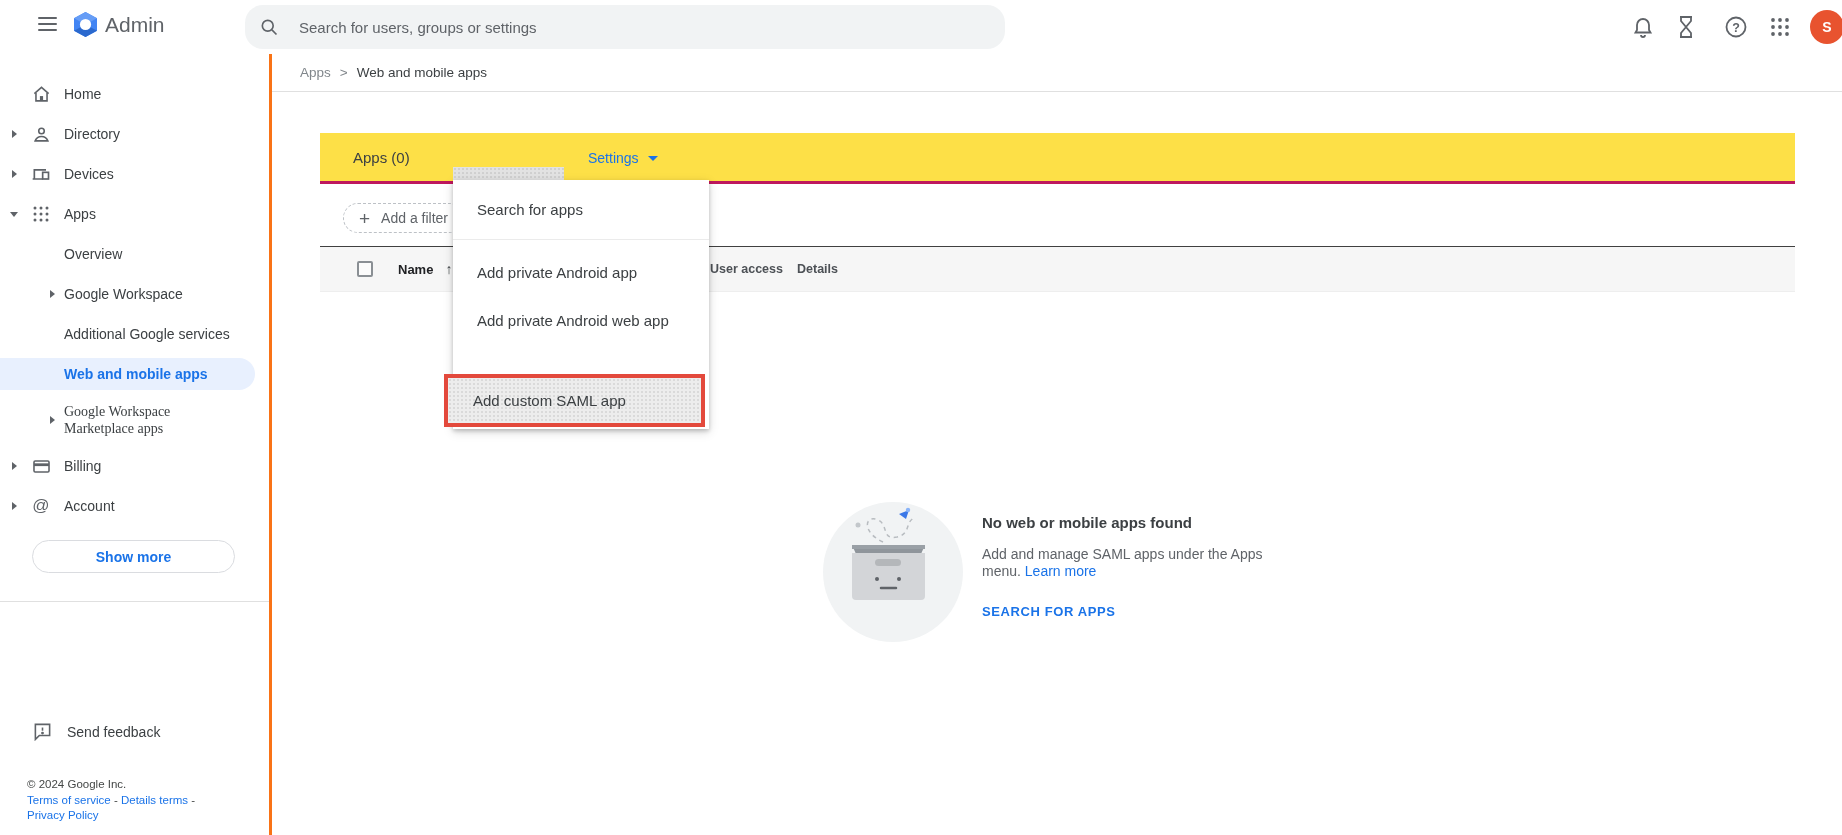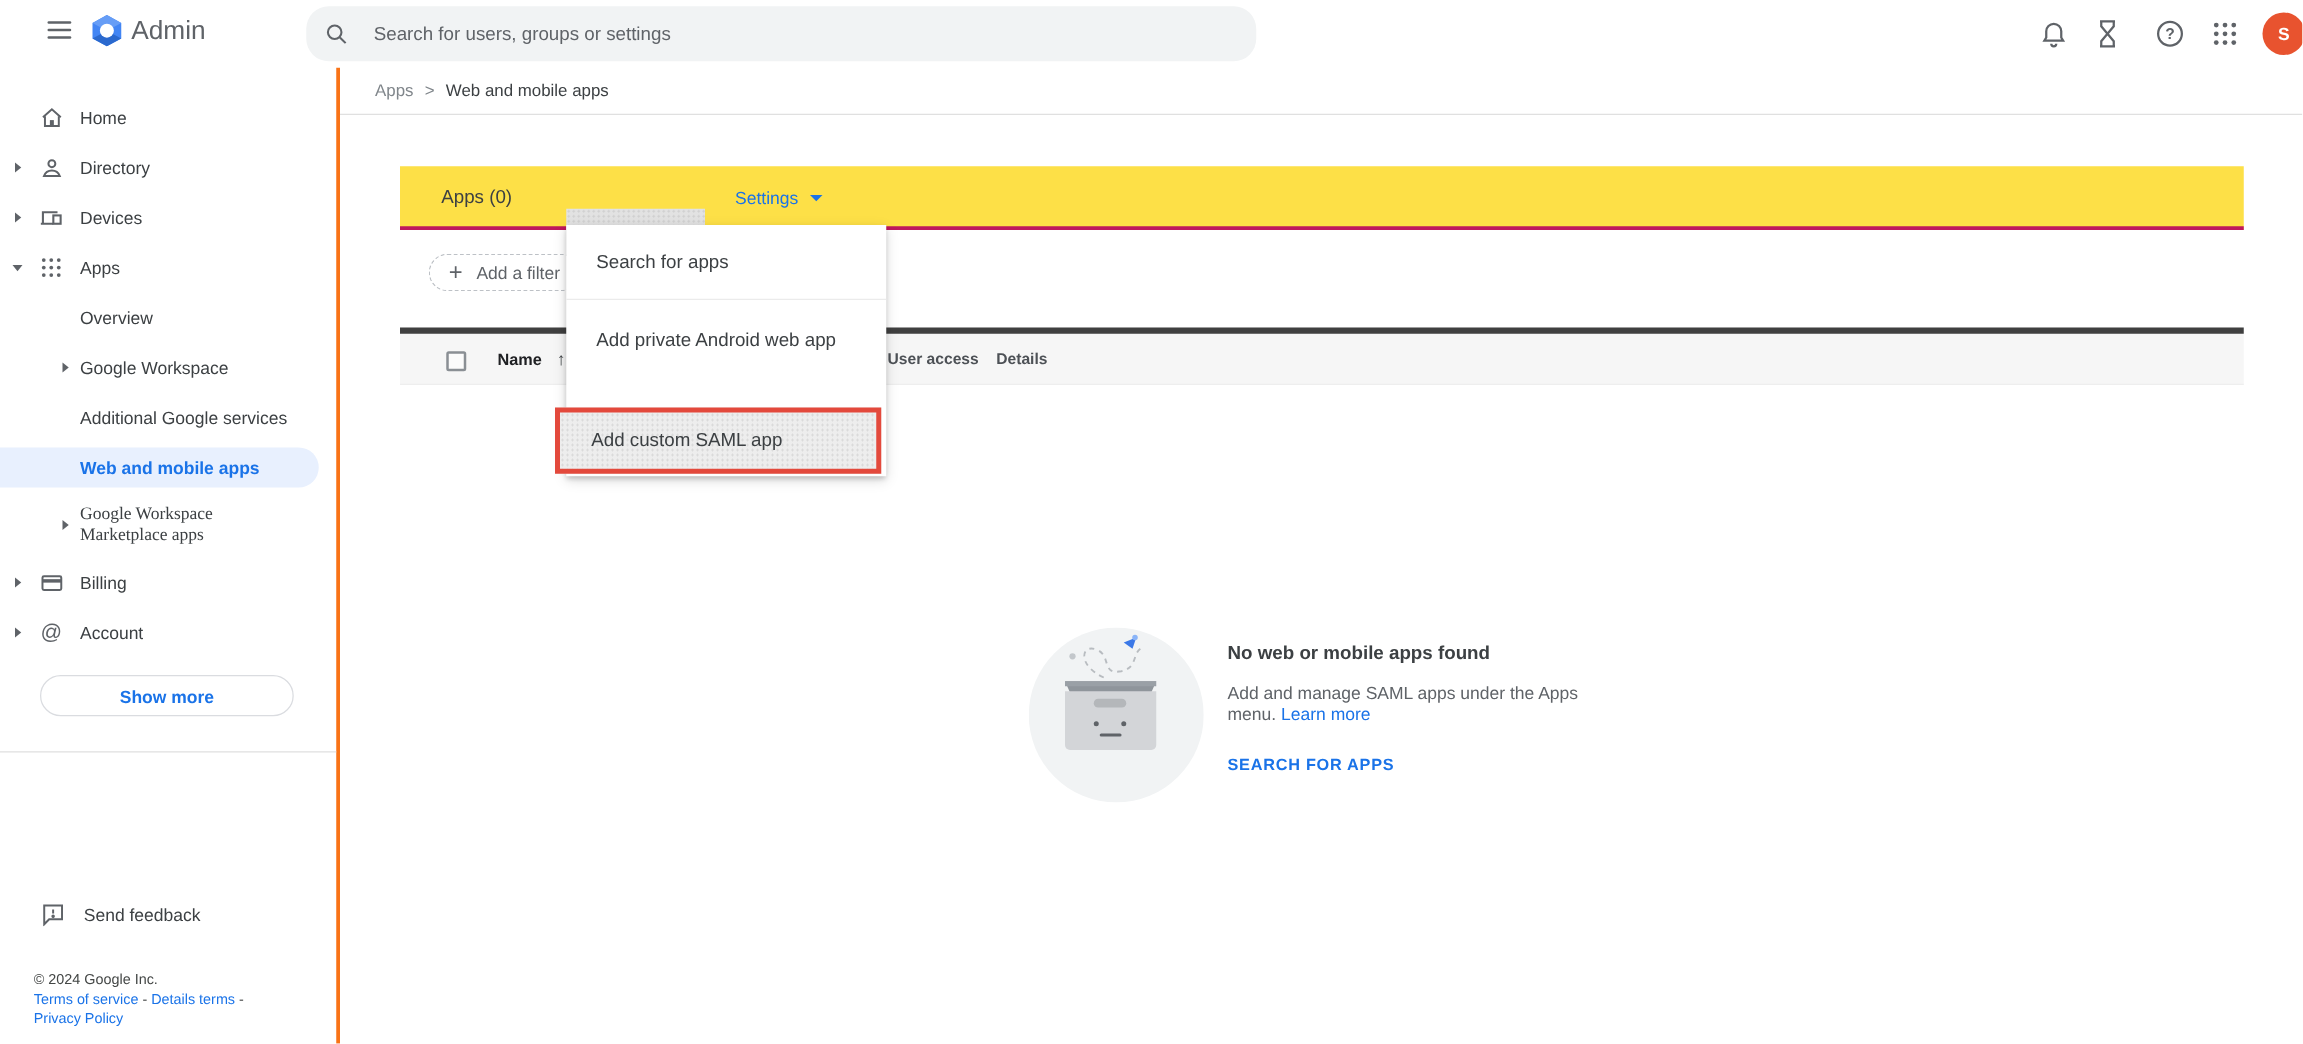--- a/index.html
+++ b/index.html
@@ -70,21 +70,21 @@
                font-size:14px;cursor:pointer;}
   .settings-btn{position:absolute;left:268px;top:4px;height:41px;display:flex;align-items:center;
                 gap:9px;color:#1a73e8;font-size:14px;cursor:pointer;}
   .caret{width:0;height:0;border-left:5px solid transparent;border-right:5px solid transparent;
          border-top:5px solid currentColor;margin-top:2px;}
   .filter-pill{position:absolute;left:71px;top:149px;height:30px;border:1px dashed #bdc1c6;
                border-radius:16px;display:inline-flex;align-items:center;padding:0 15px;gap:11px;
                color:#5f6368;font-size:14px;cursor:pointer;z-index:1;background:#fff;}
   .filter-pill .plus{font-size:19px;font-weight:400;color:#5f6368;line-height:1;}
   .header-row{position:absolute;left:48px;right:47px;top:192px;height:46px;background:#f6f6f6;
-              border-top:5px solid #404040;border-bottom:1px solid #eee;font-size:13px;margin-top:16px;}
+              border-top:1px solid #404040;border-bottom:1px solid #eee;font-size:13px;}
   .checkbox{position:absolute;left:37px;top:14px;width:16px;height:16px;border:2px solid #8a8f94;
             border-radius:2px;background:#fbfbfb;cursor:pointer;}
   .hcell{position:absolute;top:0;height:100%;display:flex;align-items:center;color:#4d5156;
          font-weight:bold;}
   .h-name{left:78px;color:#202124;cursor:pointer;gap:12px;}
   .h-name .arrow{font-weight:normal;color:#3c4043;font-size:14px;}
   .h-user{left:390px;font-size:12.5px;}
   .h-details{left:477px;font-size:12.5px;}
 
   
@@ -297,20 +297,21 @@
         <span>Name</span>
         <span class="arrow">↑</span>
       </div>
       <div class="hcell h-user">User access</div>
       <div class="hcell h-details">Details</div>
     </div>
 
     <div class="dropdown">
       <div class="dd-first">Search for apps</div>
       <div class="dd-group">
+        <div class="dd-item">Add private Android app</div>
         <div class="dd-item">Add private Android web app</div>
         <div class="dd-highlight stipple">
           <span>Add custom SAML app</span>
         </div>
       </div>
     </div>
 
     <svg class="empty-ill" viewBox="0 0 140 140">
       <circle cx="70" cy="70" r="70" fill="#f1f3f4"></circle>
       <path d="M60,40 C38,30 42,12 55,18 C66,23 58,38 74,35 C88,32 82,20 91,16" fill="none" stroke="#b8bcc0" stroke-width="1.5" stroke-dasharray="4 4"></path>

